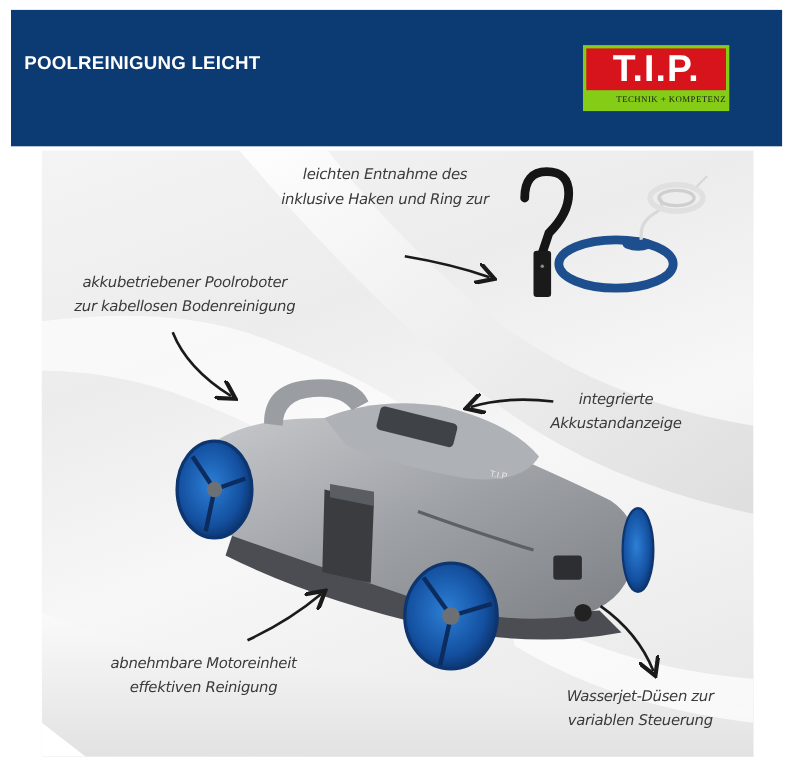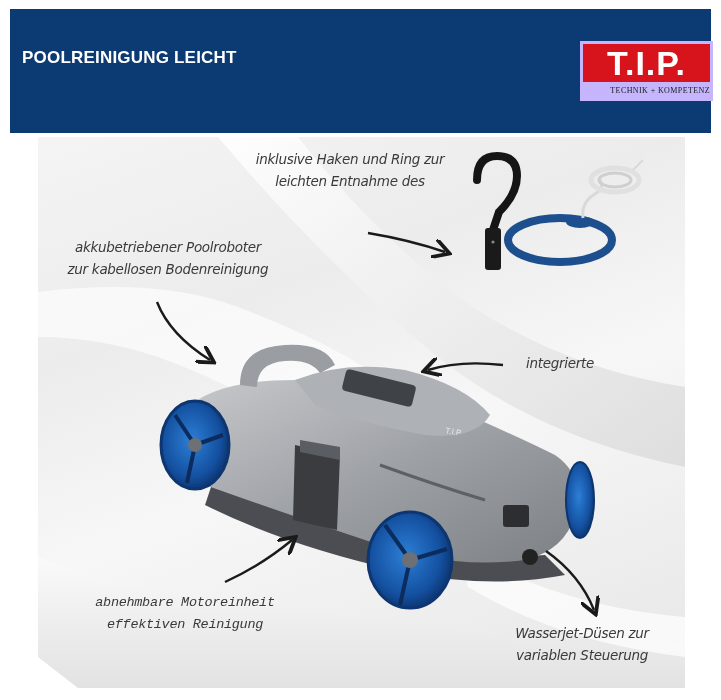--- a/index.html
+++ b/index.html
@@ -10,22 +10,22 @@
       background: #0c3a73;
     }
     .banner-title {
       position: absolute; left: 12px; top: 33px; width: 420px;
       color: #ffffff; font-family: "Liberation Sans", sans-serif; font-weight: bold;
       font-size: 17px; line-height: 32px; letter-spacing: 0.2px;
     }
     .banner-title span { display: block; }
 
     .logo {
-      position: absolute; left: 580px; top: 41px; width: 133px; height: 60px;
-      background: #c4b5fd; box-sizing: border-box; padding: 3px 3px 2px 3px;
+      position: absolute; left: 530px; top: 41px; width: 133px; height: 60px;
+      background: #84cc16; box-sizing: border-box; padding: 3px 3px 2px 3px;
     }
     .logo-red {
       background: #d7141c; height: 38px; display: flex; align-items: center; justify-content: center;
       color: #ffffff; font-family: "Liberation Sans", sans-serif; font-weight: bold; font-size: 34px; letter-spacing: 1px;
       line-height: 38px;
     }
     .logo-sub {
       font-family: Liberation Serif, serif; font-size: 8px; color: #1a1a1a; text-align: right;
       letter-spacing: 0.4px; margin-top: 4px; white-space: nowrap;
     }
@@ -141,34 +141,35 @@
     <path d="M265 235 L240 200 M265 235 L302 224 M265 235 L255 280" stroke="#0b2c5c" stroke-width="4"></path>
     <circle cx="265" cy="235" r="8" fill="#6d7075"></circle>
   </g>
 
   <g>
     <ellipse cx="435" cy="175" rx="14" ry="38" fill="url(#wheelG)" stroke="#0d3670" stroke-width="2"></ellipse>
   </g>
 </svg>
 
 <div class="caption" style="left:225px;top:148px;width:250px;">
+  <span>leichten Entnahme des</span>
   <span>inklusive Haken und Ring zur</span>
-  <span>leichten Entnahme des</span>
 </div>
 
-<div class="caption" style="left:38px;top:236px;width:260px;">
+<div class="caption" style="left:38px;top:246px;width:260px;">
   <span>akkubetriebener Poolroboter</span>
   <span>zur kabellosen Bodenreinigung</span>
 </div>
 
 <div class="caption" style="left:500px;top:352px;width:120px;">
   <span>integrierte</span>
+  <span>Akkustandanzeige</span>
 </div>
 
-<div class="caption" style="left:80px;top:592px;width:210px;font-family:Liberation Mono, monospace;">
+<div class="caption" style="left:80px;top:592px;width:210px;">
   <span>abnehmbare Motoreinheit</span>
   <span>effektiven Reinigung</span>
 </div>
 
 <div class="caption" style="left:497px;top:622px;width:170px;">
   <span>Wasserjet-Düsen zur</span>
   <span>variablen Steuerung</span>
 </div>
 
 <svg class="arrow" width="721" height="700" viewBox="0 0 721 700">

